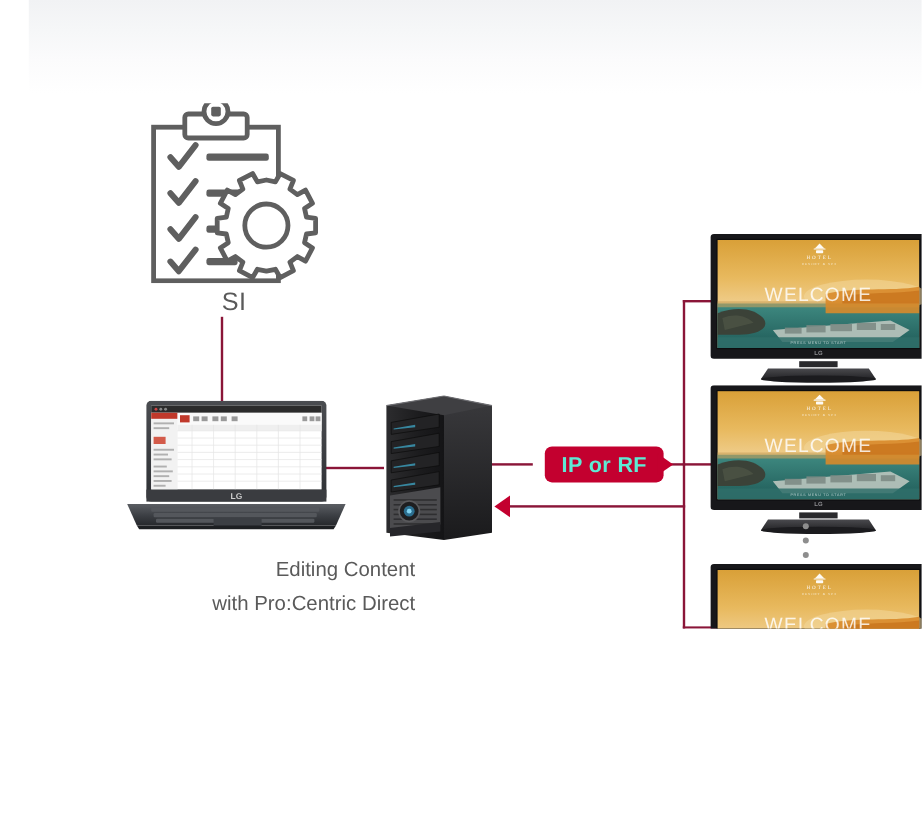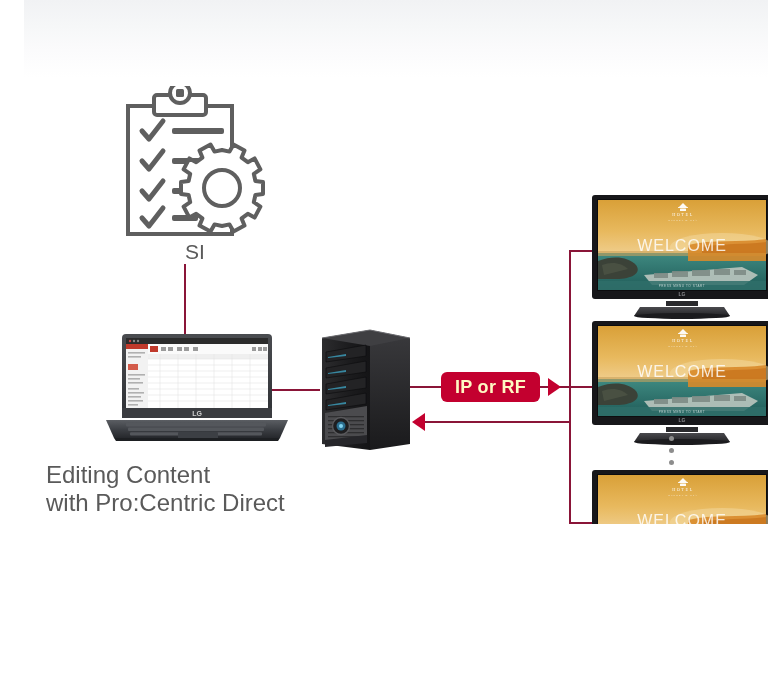--- a/index.html
+++ b/index.html
@@ -40,36 +40,36 @@
   }
 
   
   #laptop { left: 78px; top: 334px; width: 188px; height: 108px; }
 
   
   #server { left: 292px; top: 324px; width: 98px; height: 126px; }
 
   
   .node-label {
-    font-size: 24px;
+    font-size: 17px;
     color: #5a5a5a;
-    text-align: left;
+    text-align: right;
     line-height: 28px;
     white-space: pre-line;
   }
   #laptop-label { left: 22px; top: 461px; width: 300px; }
   #server-label { left: 286px; top: 461px; width: 112px; }
 
   
   #badge {
-    left: 417px; top: 372px;
+    left: 430px; top: 372px;
     height: 30px;
     background: #c3002f;
     border-radius: 6px;
-    color: #fef9c3;
+    color: #5eead4;
     font-size: 18px;
     font-weight: bold;
     padding: 0 14px;
     display: flex;
     align-items: center;
     justify-content: center;
     letter-spacing: .3px;
     box-sizing: border-box;
   }
   .arrow-right {

